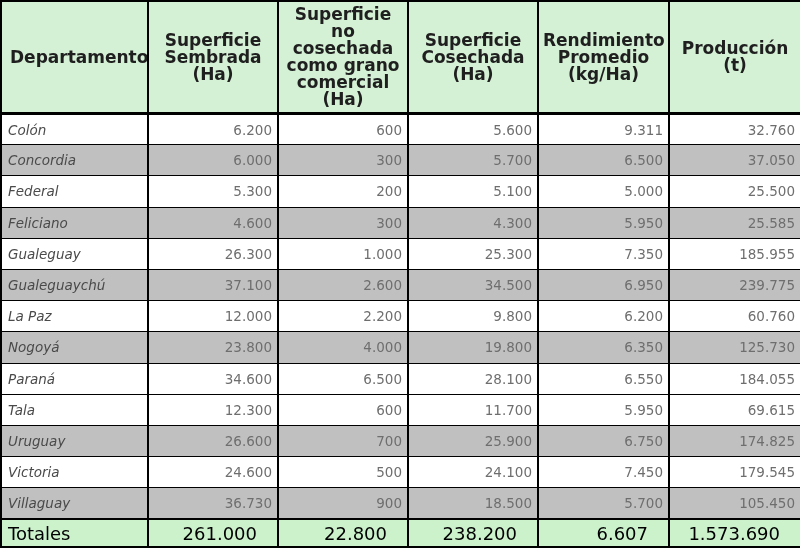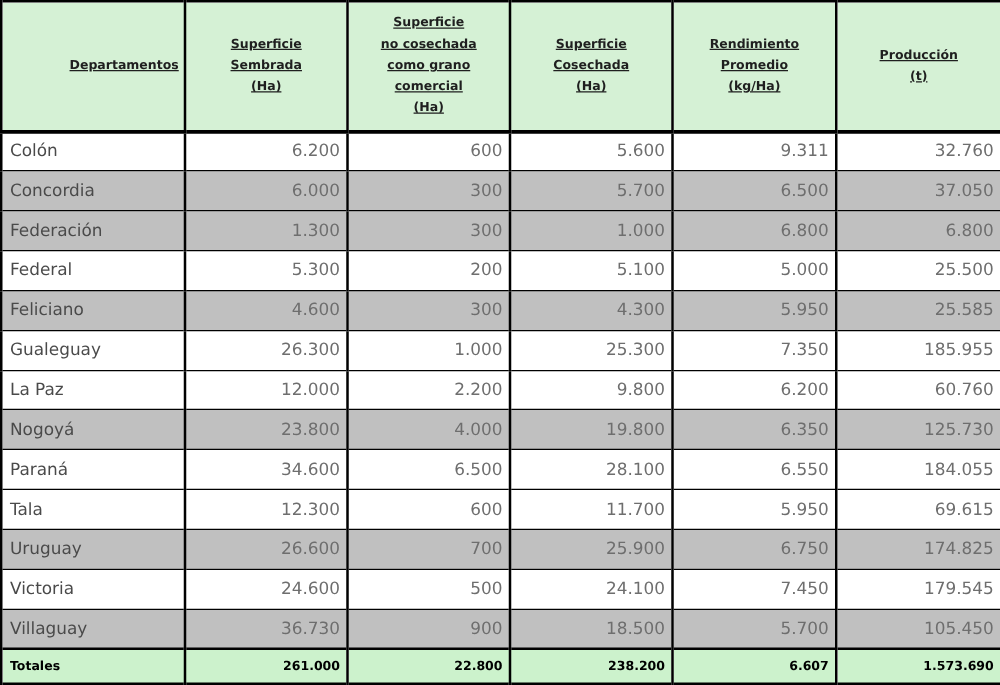--- a/index.html
+++ b/index.html
@@ -28,44 +28,43 @@
     border-top:1px solid var(--border);
     border-bottom:1px solid var(--border);
     border-left:2px solid var(--border);
     border-right:2px solid var(--border);
     box-sizing:border-box;
   }
   thead tr{height:104px;}
   thead th{
     background:var(--header-bg);
     color:var(--header-text);
-    font-weight:bold;font-size:10px;line-height:17px;
+    font-weight:bold;font-size:17px;line-height:17px;
     text-align:center;vertical-align:middle;
     white-space:pre-line;
     border-bottom:3px solid var(--border);
     padding:4px;
-    text-decoration:underline;
   }
   thead th.dept-header{text-align:right;padding-left:8px;}
   tbody tr{height:26px;}
   tbody td{font-size:13.5px;vertical-align:middle;}
-  tbody td.dept{color:var(--dept-text);text-align:left;padding-left:6px;}
+  tbody td.dept{color:var(--dept-text);text-align:left;padding-left:6px;font-style:italic;}
   tbody td.num{color:var(--num-text);text-align:right;padding-right:5px;}
   tr.row-white{background:var(--row-bg);}
   tr.row-gray{background:var(--row-alt-bg);}
   tfoot tr{height:28px;}
   tfoot th,tfoot td{
     background:var(--totals-bg);
     color:var(--totals-text);
-    font-weight:bold;font-size:10px;
+    font-weight:normal;font-size:18px;
     border-top:2px solid var(--border);
     vertical-align:middle;
   }
   tfoot th{text-align:left;padding-left:6px;}
-  tfoot td{text-align:right;padding-right:5px;}
+  tfoot td{text-align:right;padding-right:20px;}
 </style>
 </head>
 <body>
 
 <table>
   <colgroup>
     <col style="width:147px">
     <col style="width:130px">
     <col style="width:130px">
     <col style="width:130px">
@@ -103,28 +102,20 @@
         <td class="num">32.760</td>
       </tr>
       <tr class="row-gray">
         <td class="dept">Concordia</td>
         <td class="num">6.000</td>
         <td class="num">300</td>
         <td class="num">5.700</td>
         <td class="num">6.500</td>
         <td class="num">37.050</td>
       </tr>
-      <tr class="row-gray">
-        <td class="dept">Federación</td>
-        <td class="num">1.300</td>
-        <td class="num">300</td>
-        <td class="num">1.000</td>
-        <td class="num">6.800</td>
-        <td class="num">6.800</td>
-      </tr>
       <tr class="row-white">
         <td class="dept">Federal</td>
         <td class="num">5.300</td>
         <td class="num">200</td>
         <td class="num">5.100</td>
         <td class="num">5.000</td>
         <td class="num">25.500</td>
       </tr>
       <tr class="row-gray">
         <td class="dept">Feliciano</td>
@@ -134,20 +125,28 @@
         <td class="num">5.950</td>
         <td class="num">25.585</td>
       </tr>
       <tr class="row-white">
         <td class="dept">Gualeguay</td>
         <td class="num">26.300</td>
         <td class="num">1.000</td>
         <td class="num">25.300</td>
         <td class="num">7.350</td>
         <td class="num">185.955</td>
+      </tr>
+      <tr class="row-gray">
+        <td class="dept">Gualeguaychú</td>
+        <td class="num">37.100</td>
+        <td class="num">2.600</td>
+        <td class="num">34.500</td>
+        <td class="num">6.950</td>
+        <td class="num">239.775</td>
       </tr>
       <tr class="row-white">
         <td class="dept">La Paz</td>
         <td class="num">12.000</td>
         <td class="num">2.200</td>
         <td class="num">9.800</td>
         <td class="num">6.200</td>
         <td class="num">60.760</td>
       </tr>
       <tr class="row-gray">

